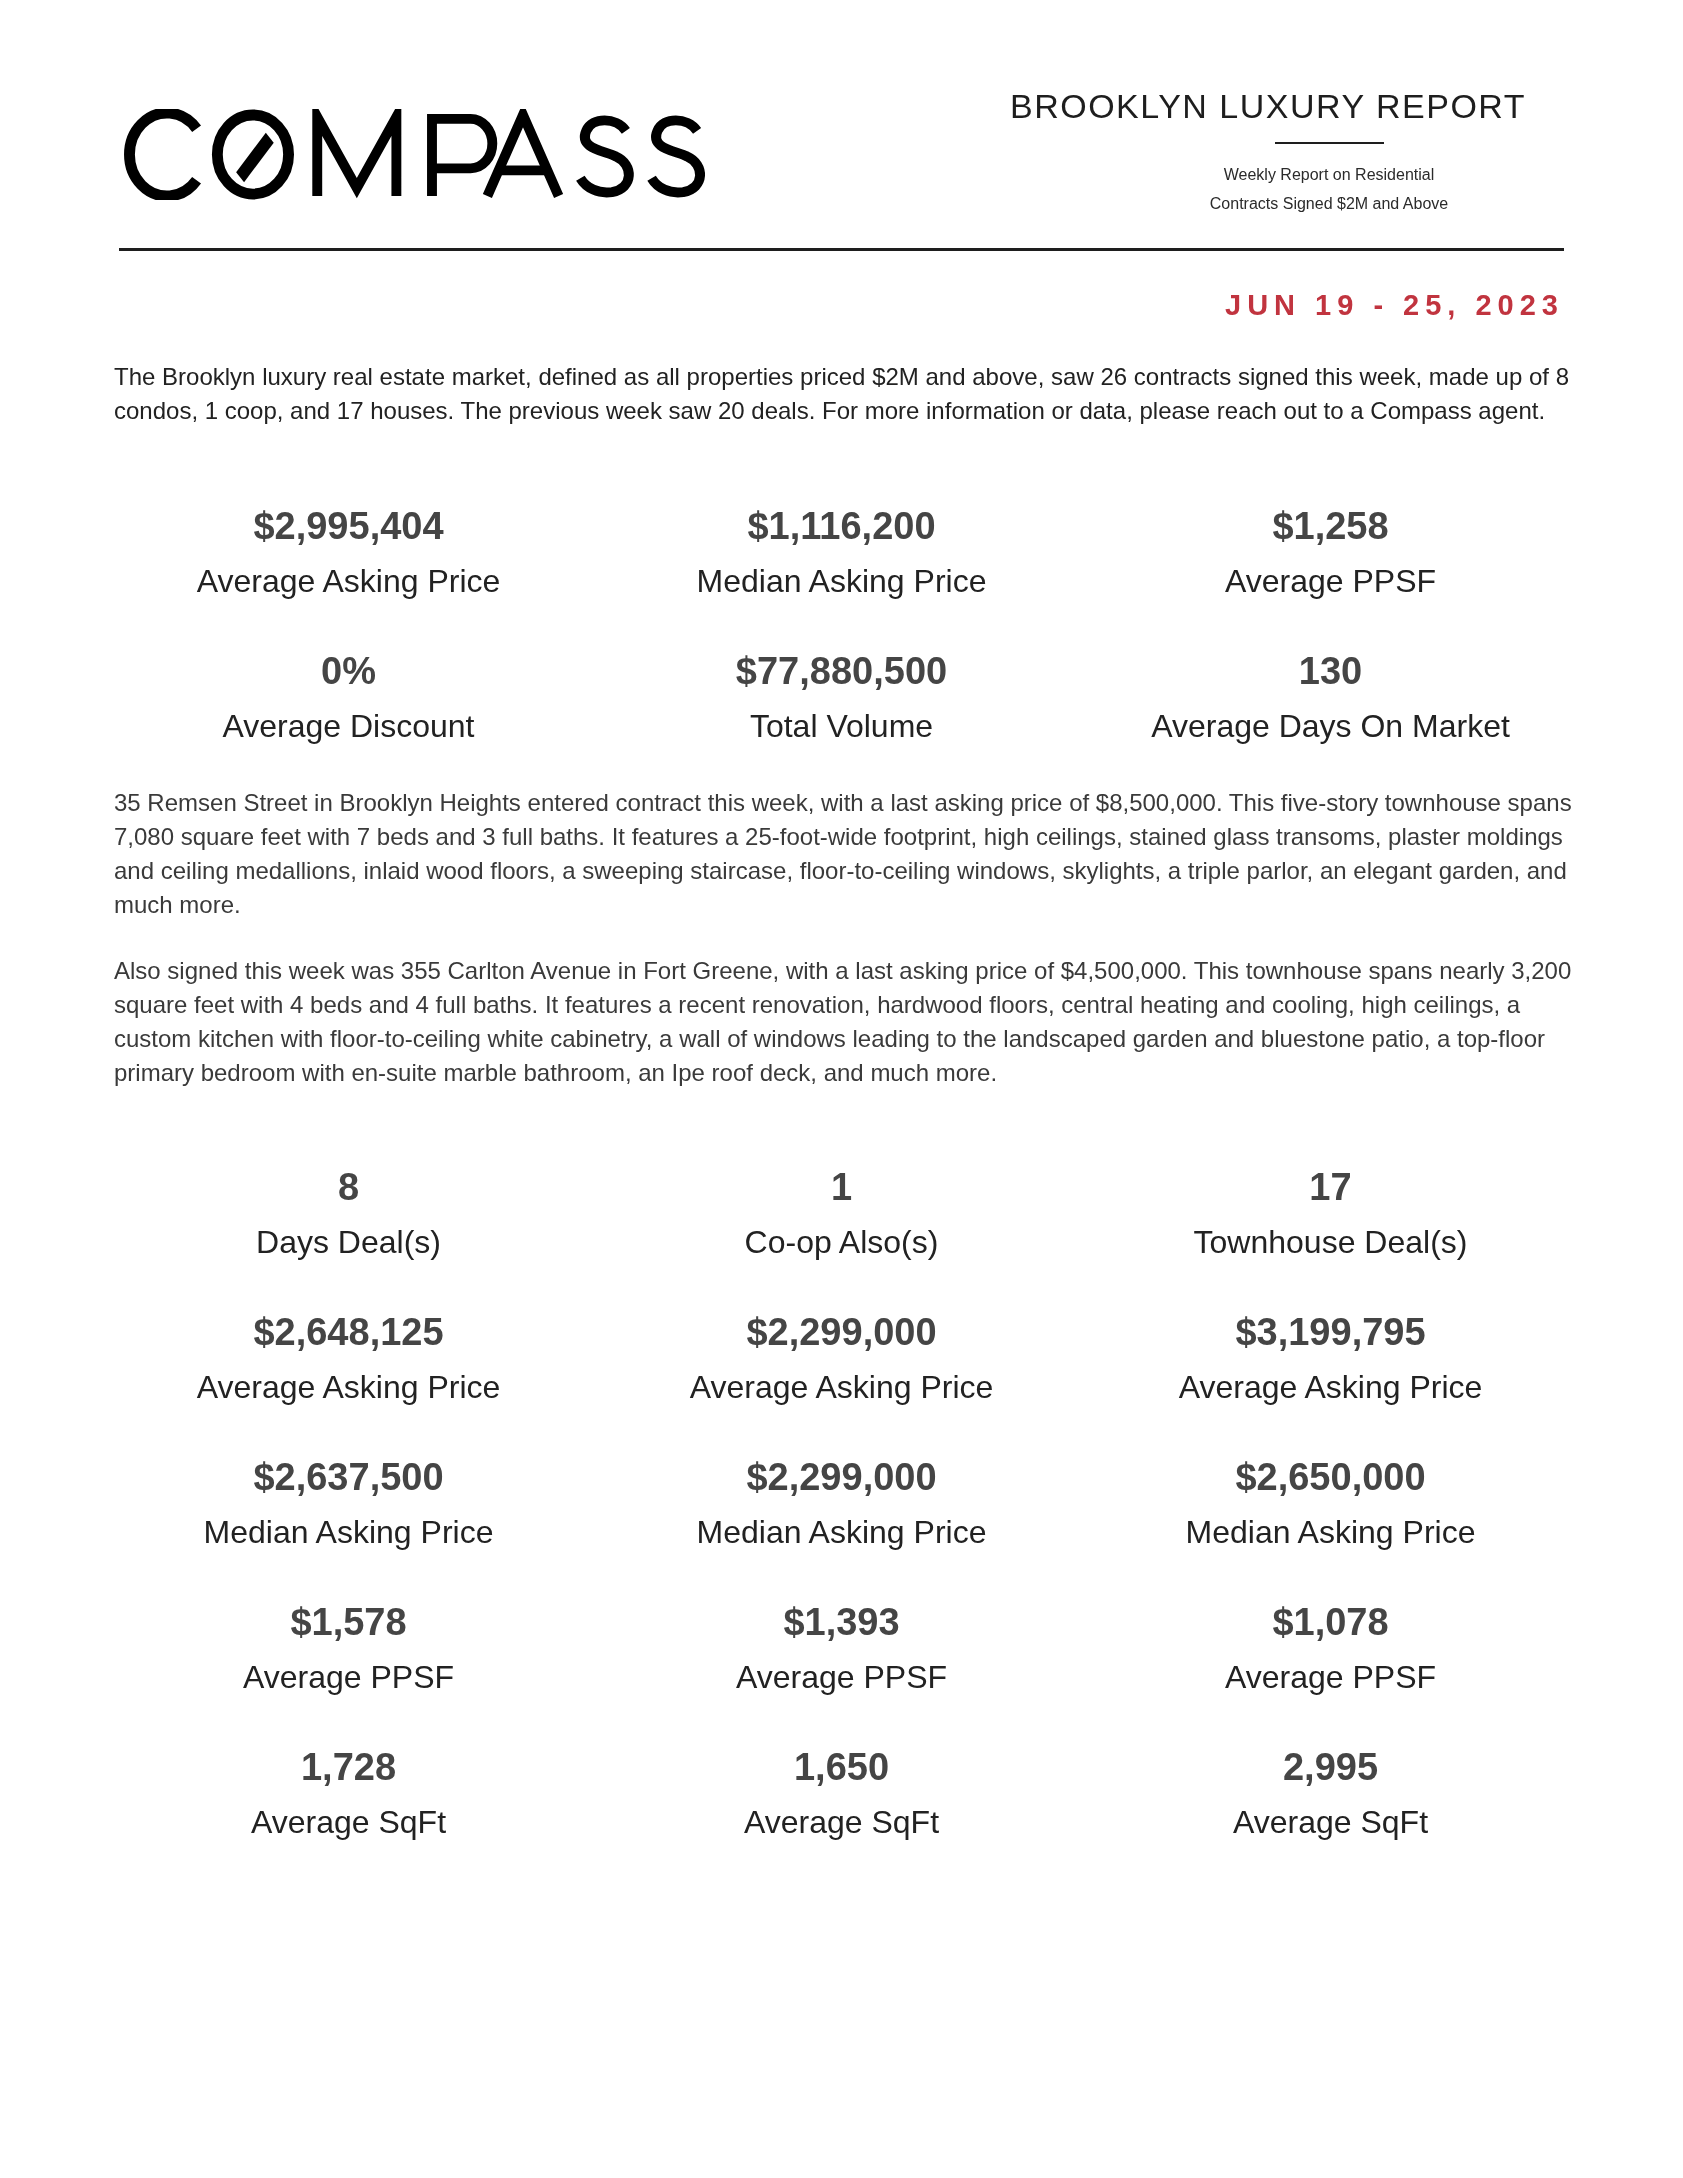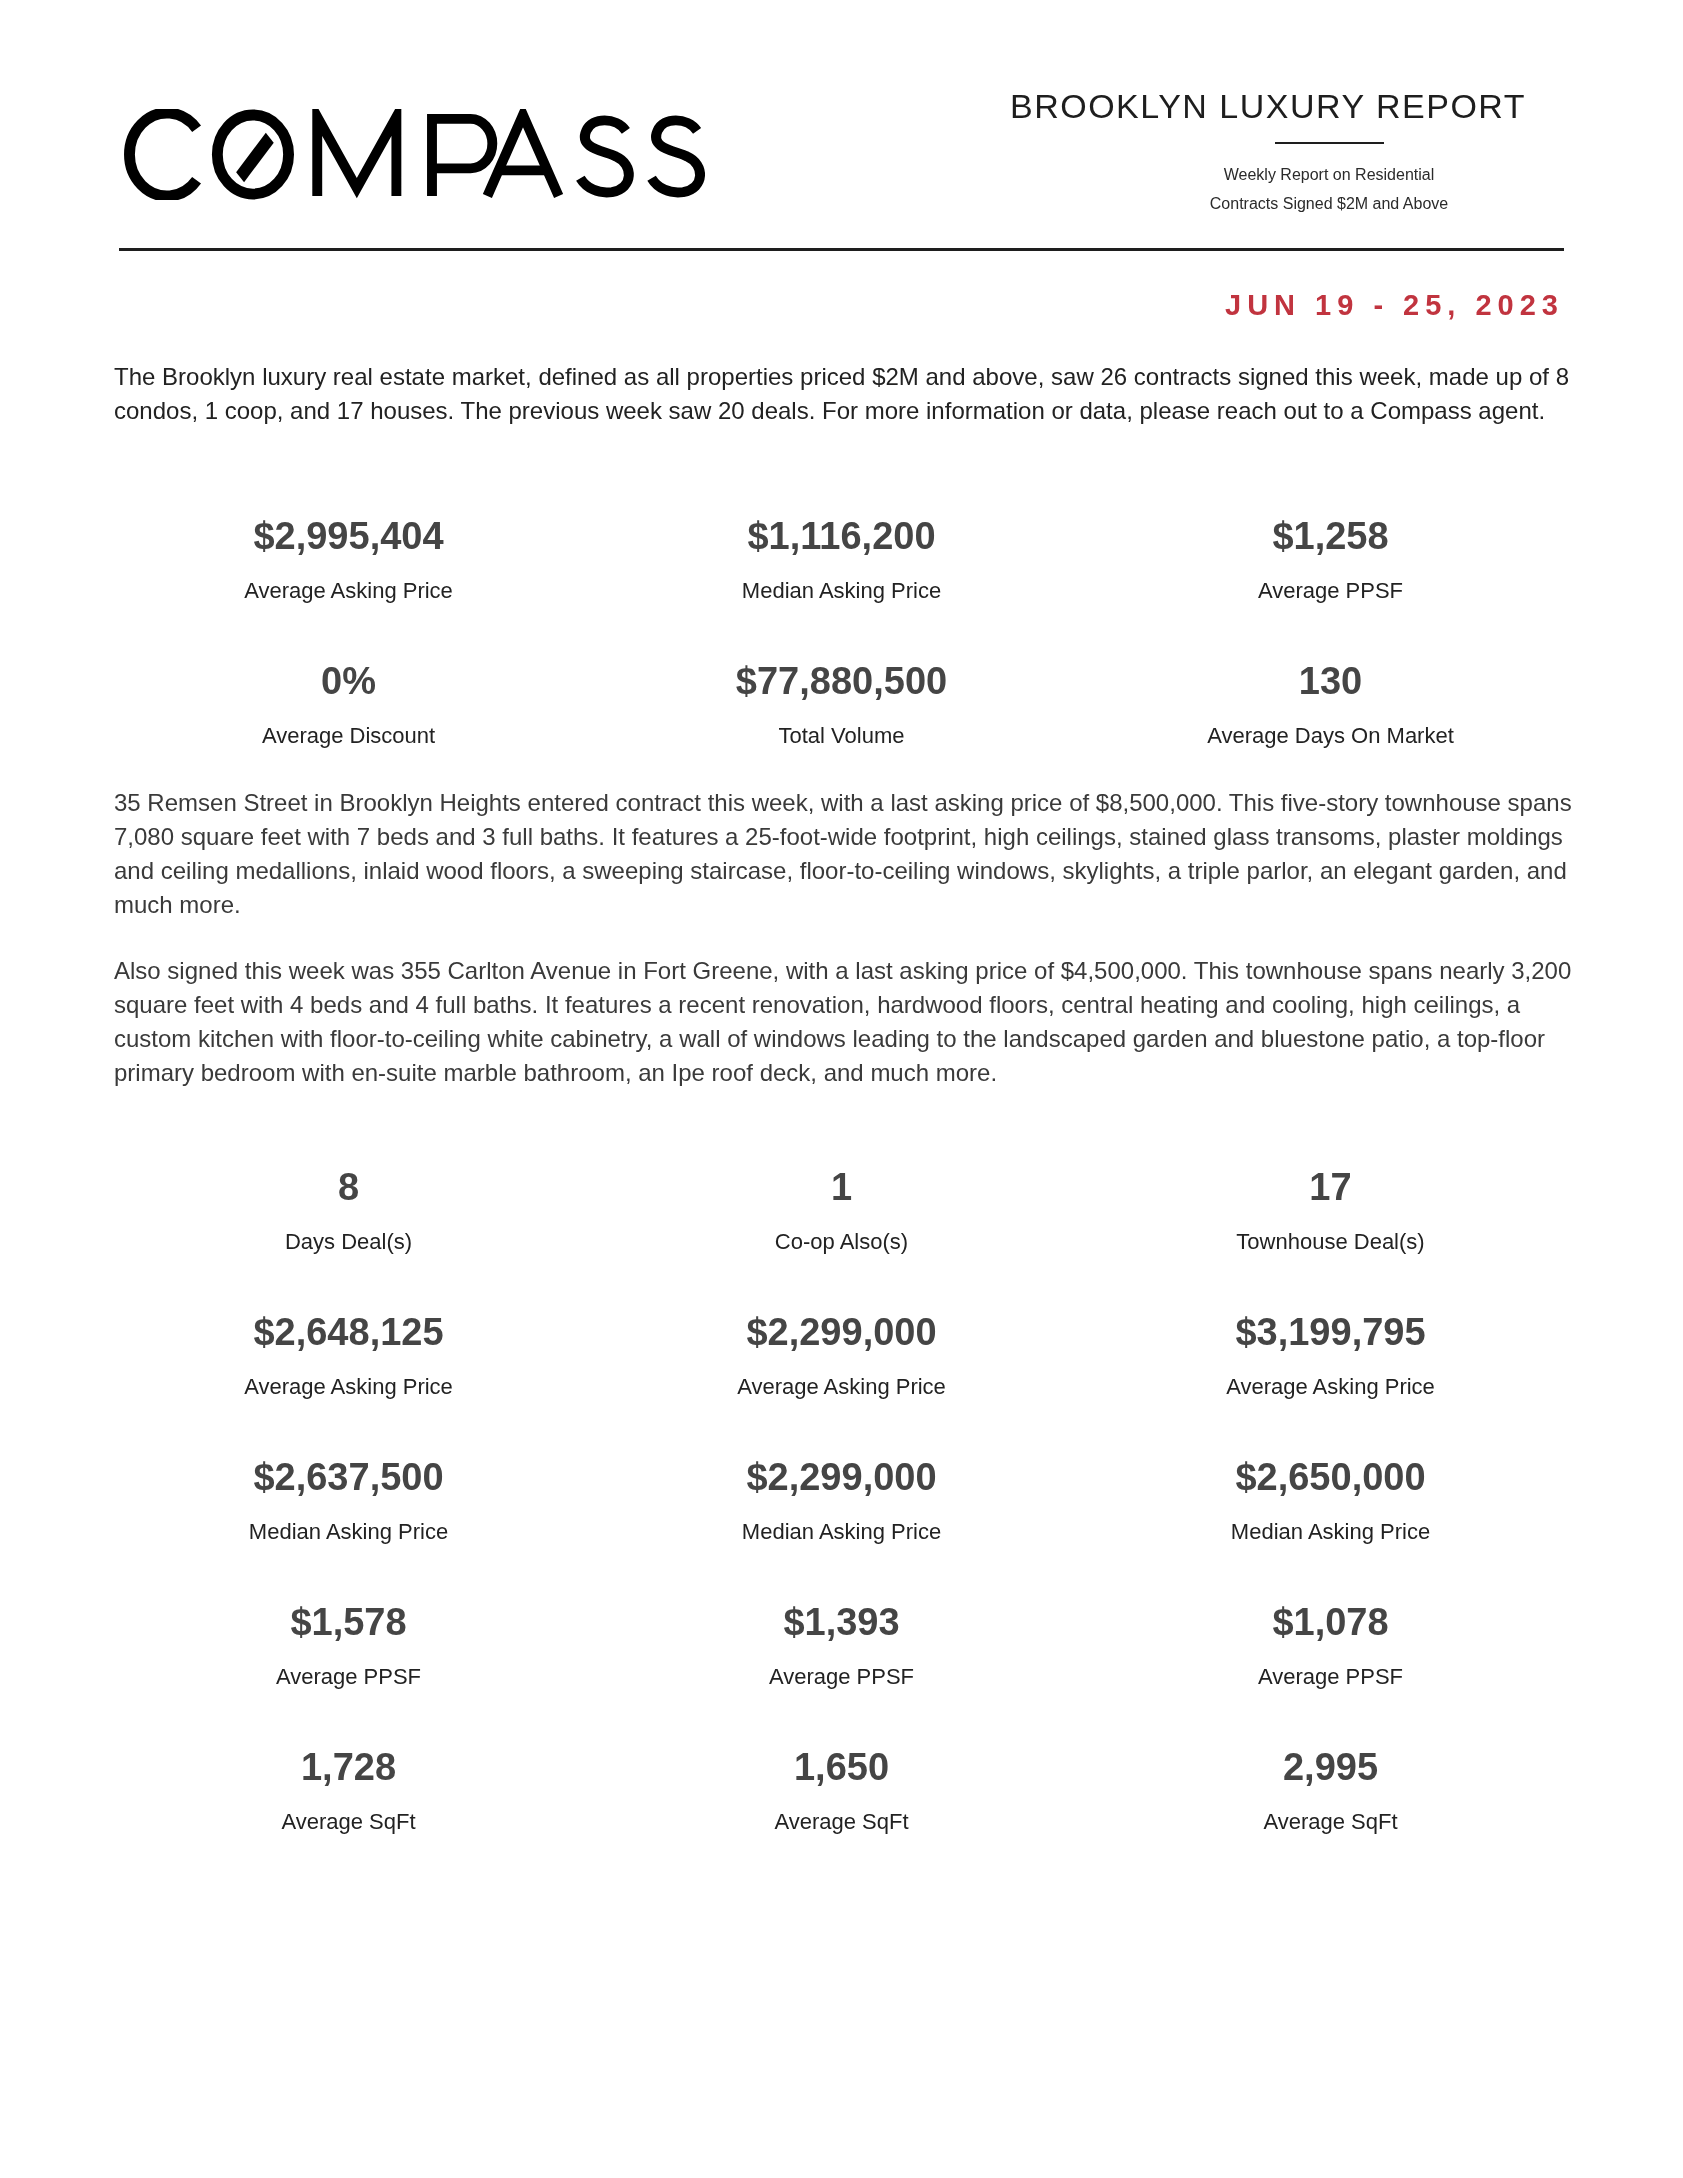--- a/index.html
+++ b/index.html
@@ -99,26 +99,26 @@
       height: 145px;
     }
     .stat-value {
       font-size: 38px;
       font-weight: bold;
       color: #454545;
       line-height: 46px;
       padding-top: 6px;
     }
     .stat-label {
-      font-size: 22px;
+      font-size: 32px;
       color: #222;
       margin-top: 16px;
       line-height: 32px;
     }
-    .grid-top { top: 497px; margin-top: 10px; }
+    .grid-top { top: 497px; }
     .grid-bottom { top: 1158px; }
 
     .col-0 { transform: translateX(-8px); }
     .col-2 { transform: translateX(4px); }
 
     .paragraph {
       position: absolute;
       left: 114px;
       width: 1465px;
       font-size: 24px;

